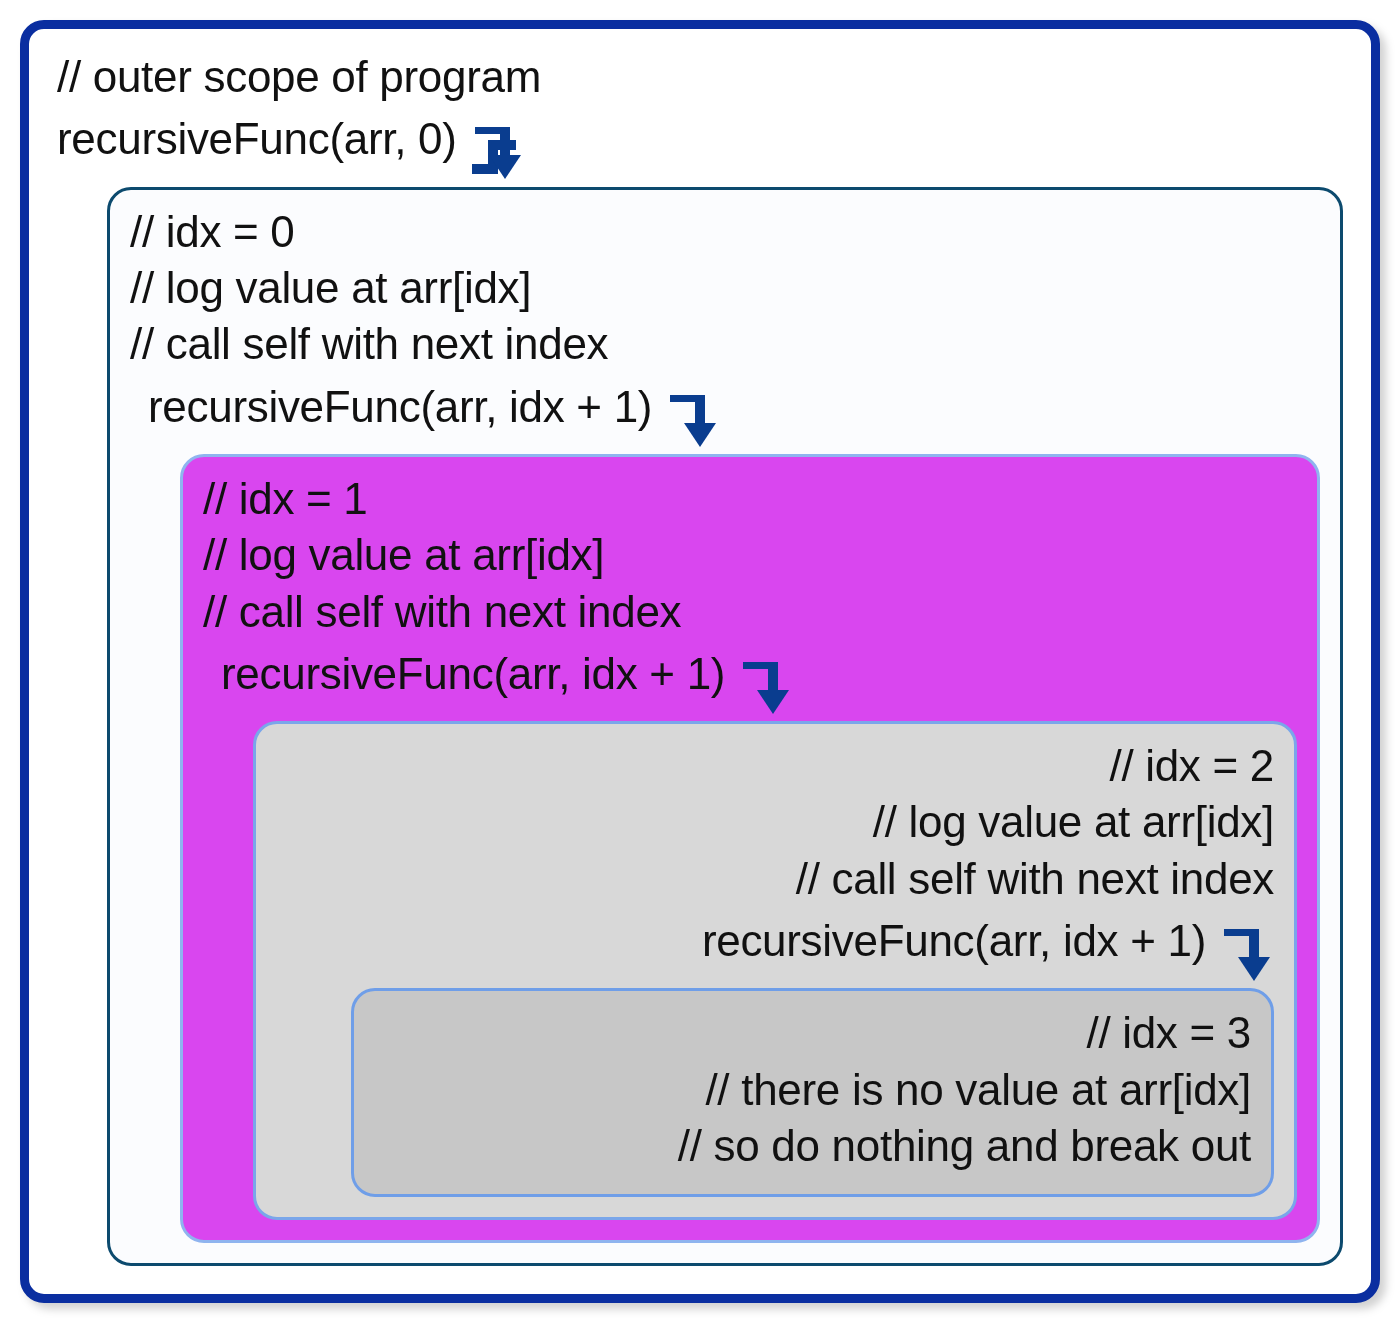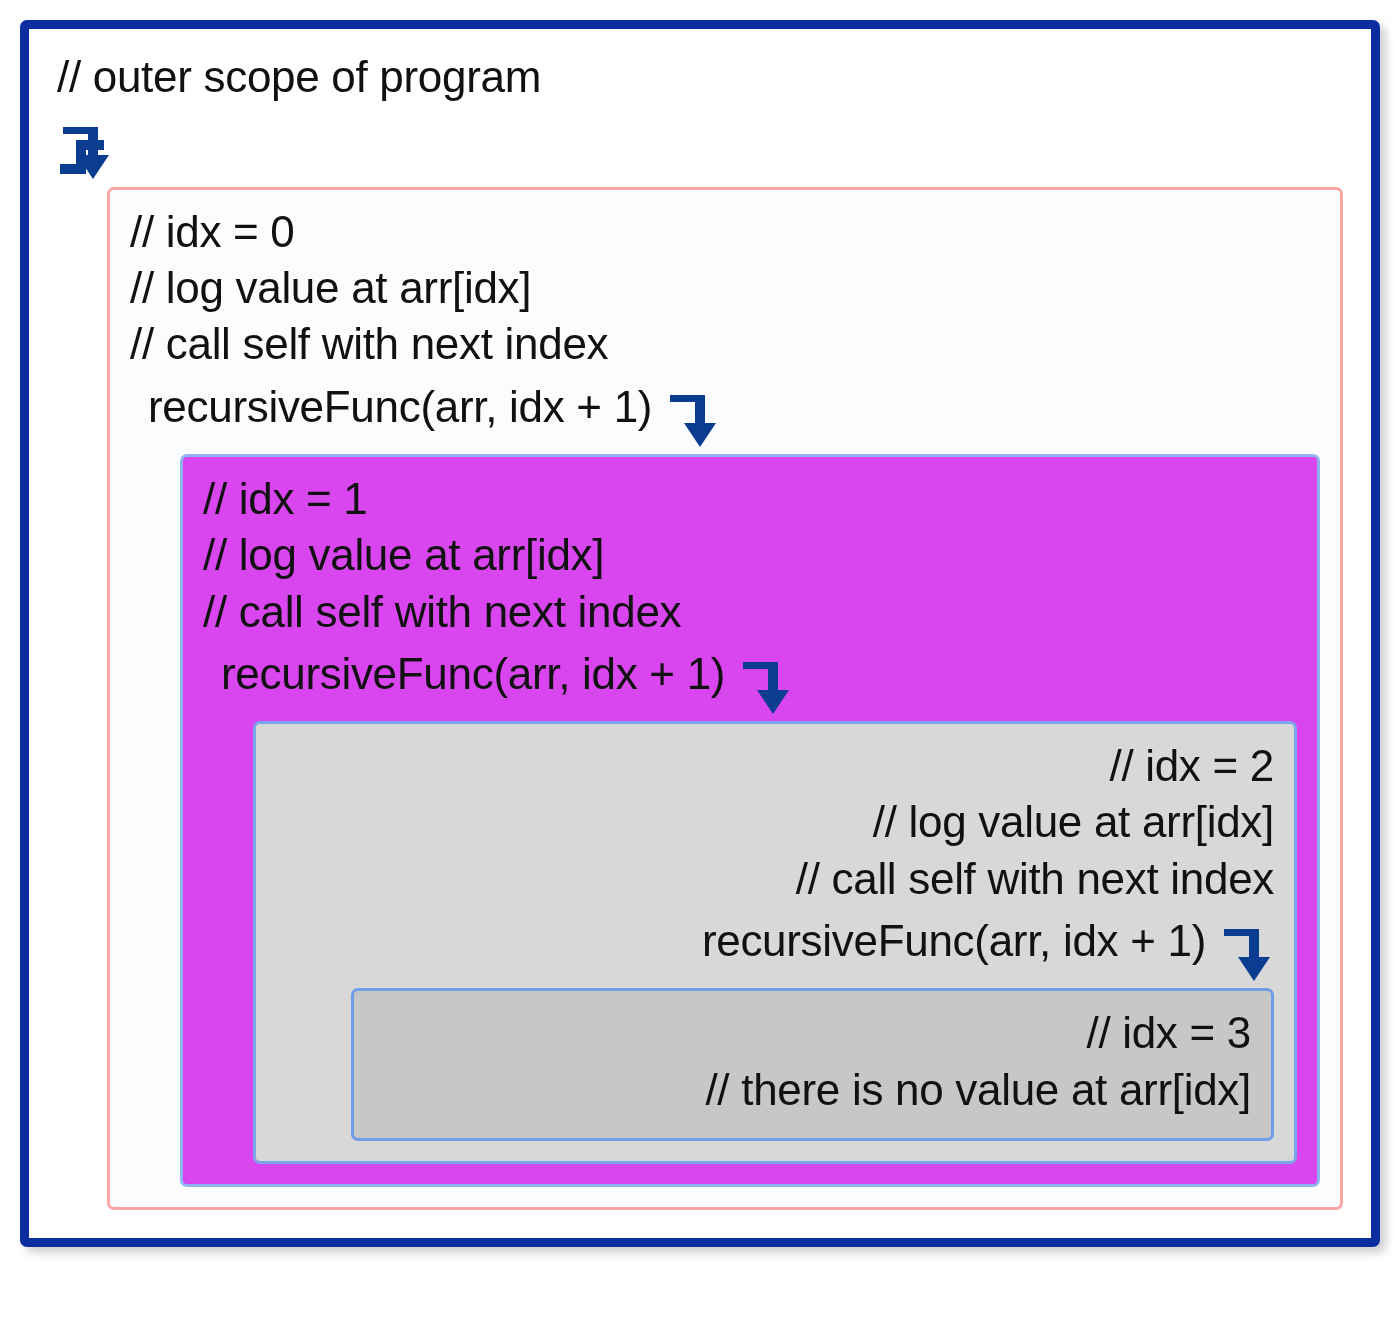--- a/index.html
+++ b/index.html
@@ -4,32 +4,32 @@
 <style>
   * { box-sizing: border-box; }
   body {
     margin: 0;
     padding: 20px;
     font-family: Arial, Helvetica, sans-serif;
     background: #fff;
     width: 1400px;
   }
   .box {
-    border-radius: 7px;
+    border-radius: 24px;
     padding: 14px 20px 20px 20px;
     position: relative;
   }
   .outer {
     border: 9px solid #0a2ea0;
     background: #fff;
     padding: 20px 28px 28px 28px;
     width: 1360px;
   }
   .lvl0 {
-    border: 3px solid #fca5a5;
+    border: 3px solid #0c4a6e;
     background: #fbfcfe;
     margin-left: 50px;
     margin-top: 6px;
   }
   .lvl1 {
     border: 3px solid #8fb4ef;
     background: #d946ef;
     margin-left: 50px;
     margin-top: 6px;
   }
@@ -66,20 +66,21 @@
   .shadow {
     filter: drop-shadow(6px 6px 4px rgba(0,0,0,0.18));
   }
 </style>
 </head>
 <body>
 
 <div class="box outer shadow">
   <div class="line">// outer scope of program</div>
   <div class="line">
+    <span>recursiveFunc(arr, 0)</span>
     <span class="arrow-wrap">
       <svg width="54" height="62" viewBox="0 0 54 62">
         <path d="M6 6 L6 22 L30 22 L30 40" stroke="#0a3d8f" stroke-width="10" fill="none" stroke-linecap="square" transform="rotate(-90 18 24) translate(-6 6)"></path>
         <path d="M4 2 L34 2 L34 32" stroke="#0a3d8f" stroke-width="10" fill="none" stroke-linejoin="miter"></path>
         <polygon points="34,52 18,28 50,28" fill="#0a3d8f"></polygon>
       </svg>
     </span>
   </div>
 
   <div class="box lvl0">
@@ -120,18 +121,19 @@
             <svg width="54" height="62" viewBox="0 0 54 62">
               <path d="M4 2 L34 2 L34 32" stroke="#0a3d8f" stroke-width="10" fill="none" stroke-linejoin="miter"></path>
               <polygon points="34,52 18,28 50,28" fill="#0a3d8f"></polygon>
             </svg>
           </span>
         </div>
 
         <div class="box lvl3">
           <div class="line">// idx = 3</div>
           <div class="line">// there is no value at arr[idx]</div>
+          <div class="line">// so do nothing and break out</div>
         </div>
 
       </div>
     </div>
   </div>
 </div>
 
 </body></html>

